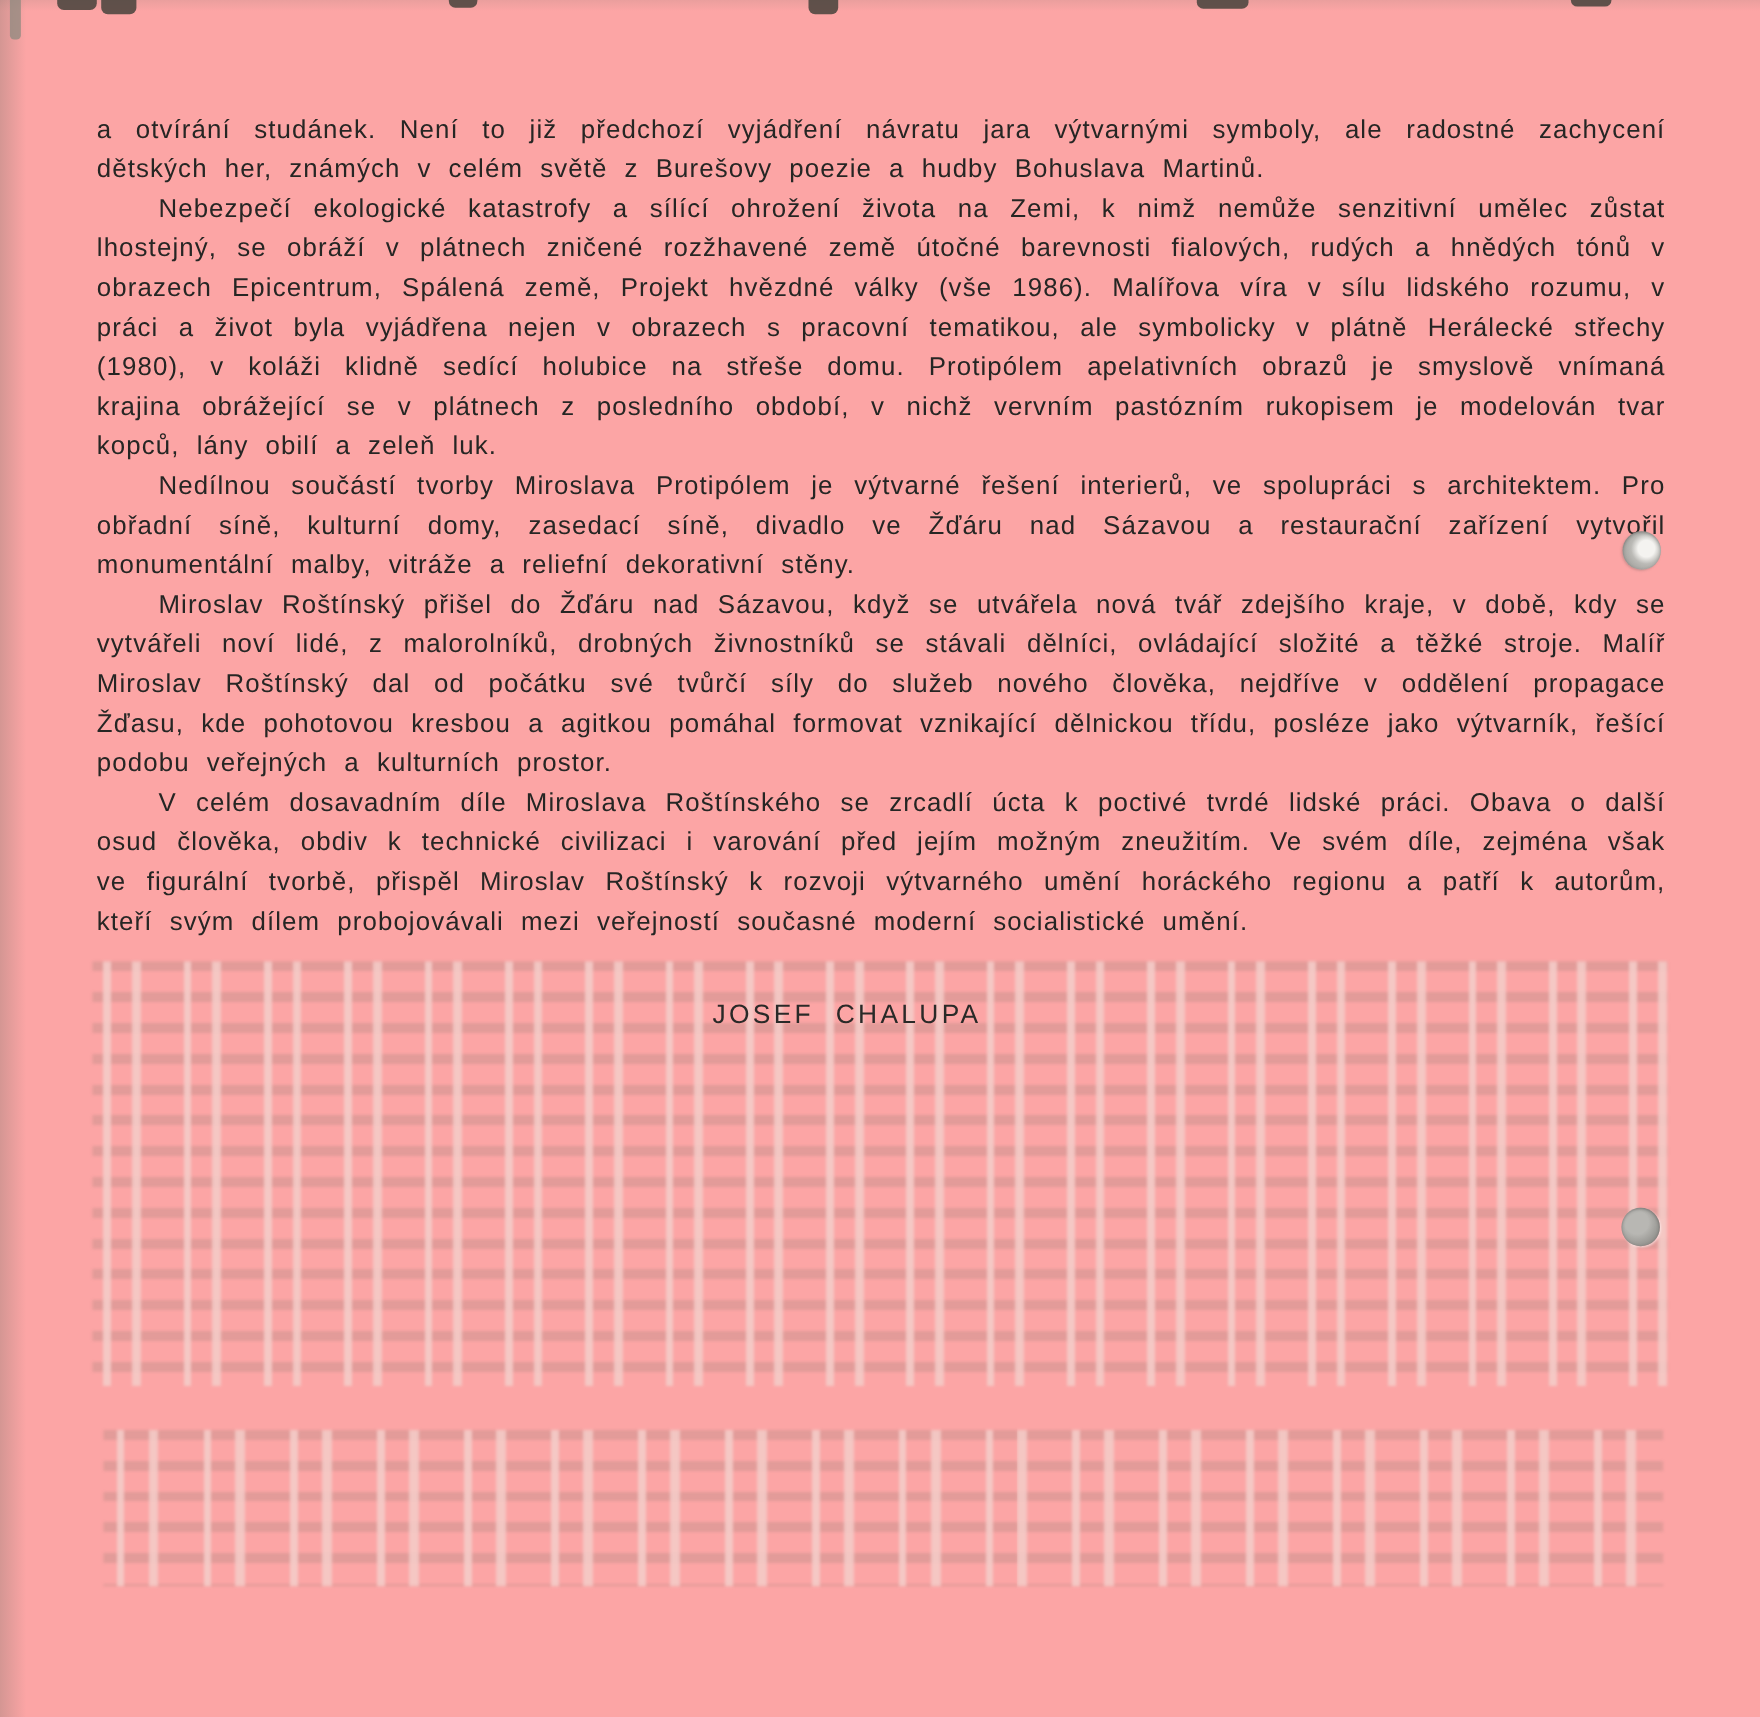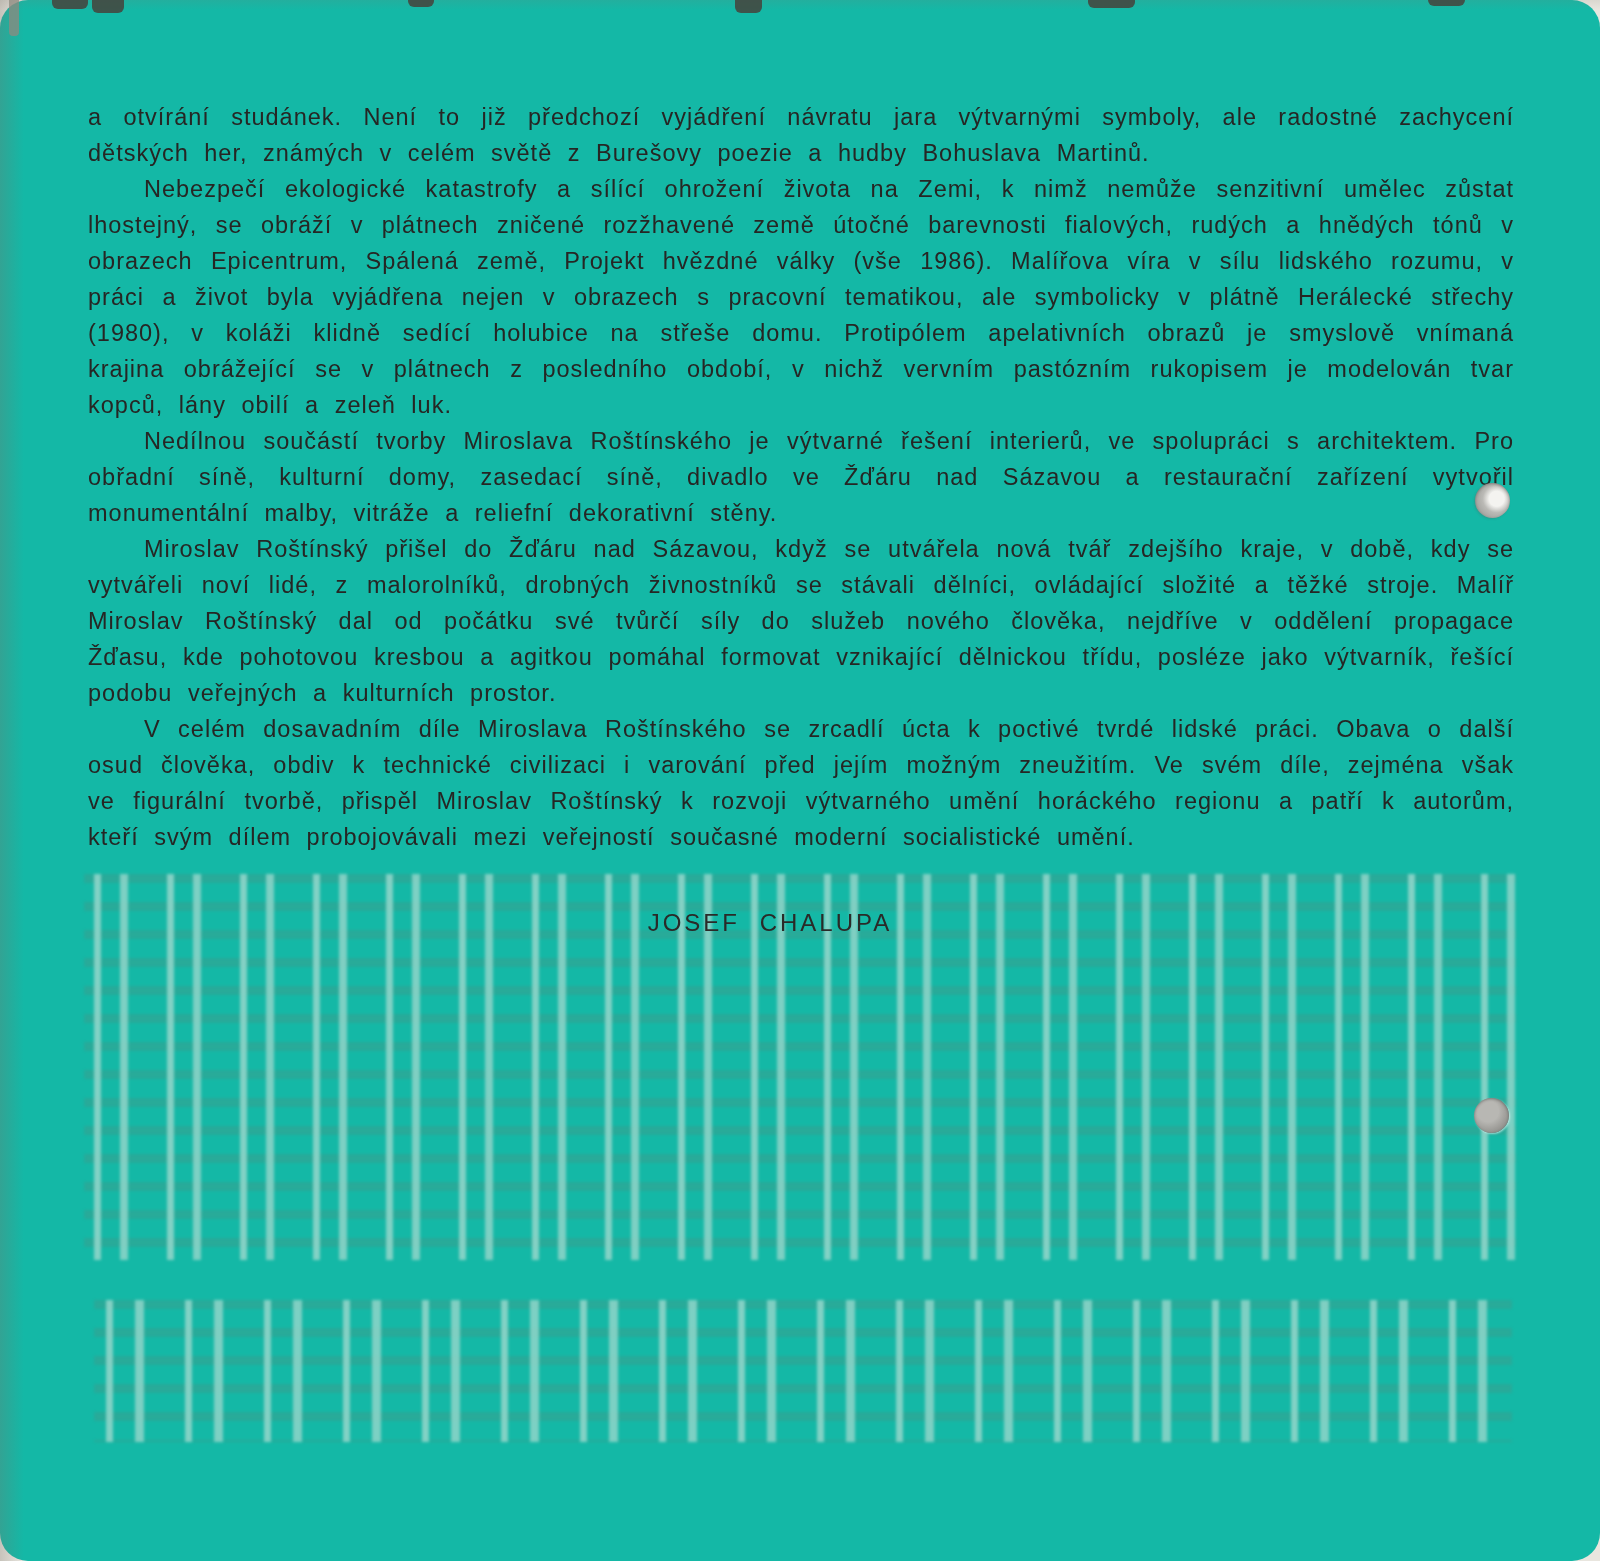--- a/index.html
+++ b/index.html
@@ -10,22 +10,21 @@
     width: 1600px;
     height: 1561px;
     position: relative;
     overflow: hidden;
     background: #e9e6df;
     font-family: "Liberation Sans", sans-serif;
   }
   .page {
     position: absolute;
     inset: 0;
-    background: #14b8a6;
-    border-radius: 28px;
+    background: #fca5a5;
   }
   
   .edge-left {
     position: absolute;
     left: 0; top: 0; bottom: 0;
     width: 28px;
     background: linear-gradient(to right, rgba(120,115,105,0.30), rgba(120,115,105,0.0) 85%);
   }
   .edge-top {
     position: absolute;
@@ -146,21 +145,21 @@
   <div class="top-mark tm4"></div>
   <div class="top-mark tm5"></div>
   <div class="top-mark tm6"></div>
 
   <div class="bleed bleed-1"></div>
   <div class="bleed bleed-2"></div>
 
   <div class="text-block">
     <p class="para">a otvírání studánek. Není to již předchozí vyjádření návratu jara výtvarnými symboly, ale radostné zachycení dětských her, známých v celém světě z Burešovy poezie a hudby Bohuslava Martinů.</p>
     <p class="para indent">Nebezpečí ekologické katastrofy a sílící ohrožení života na Zemi, k nimž nemůže senzitivní umělec zůstat lhostejný, se obráží v plátnech zničené rozžhavené země útočné barevnosti fialových, rudých a hnědých tónů v obrazech Epicentrum, Spálená země, Projekt hvězdné války (vše 1986). Malířova víra v sílu lidského rozumu, v práci a život byla vyjádřena nejen v obrazech s pracovní tematikou, ale symbolicky v plátně Herálecké střechy (1980), v koláži klidně sedící holubice na střeše domu. Protipólem apelativních obrazů je smyslově vnímaná krajina obrážející se v plátnech z posledního období, v nichž vervním pastózním rukopisem je modelován tvar kopců, lány obilí a zeleň luk.</p>
-    <p class="para indent">Nedílnou součástí tvorby Miroslava Roštínského je výtvarné řešení interierů, ve spolupráci s architektem. Pro obřadní síně, kulturní domy, zasedací síně, divadlo ve Žďáru nad Sázavou a restaurační zařízení vytvořil monumentální malby, vitráže a reliefní dekorativní stěny.</p>
+    <p class="para indent">Nedílnou součástí tvorby Miroslava Protipólem je výtvarné řešení interierů, ve spolupráci s architektem. Pro obřadní síně, kulturní domy, zasedací síně, divadlo ve Žďáru nad Sázavou a restaurační zařízení vytvořil monumentální malby, vitráže a reliefní dekorativní stěny.</p>
     <p class="para indent">Miroslav Roštínský přišel do Žďáru nad Sázavou, když se utvářela nová tvář zdejšího kraje, v době, kdy se vytvářeli noví lidé, z malorolníků, drobných živnostníků se stávali dělníci, ovládající složité a těžké stroje. Malíř Miroslav Roštínský dal od počátku své tvůrčí síly do služeb nového člověka, nejdříve v oddělení propagace Žďasu, kde pohotovou kresbou a agitkou pomáhal formovat vznikající dělnickou třídu, posléze jako výtvarník, řešící podobu veřejných a kulturních prostor.</p>
     <p class="para indent">V celém dosavadním díle Miroslava Roštínského se zrcadlí úcta k poctivé tvrdé lidské práci. Obava o další osud člověka, obdiv k technické civilizaci i varování před jejím možným zneužitím. Ve svém díle, zejména však ve figurální tvorbě, přispěl Miroslav Roštínský k rozvoji výtvarného umění horáckého regionu a patří k autorům, kteří svým dílem probojovávali mezi veřejností současné moderní socialistické umění.</p>
     <div class="signature">JOSEF CHALUPA</div>
   </div>
 
   <div class="hole hole-1"></div>
   <div class="hole hole-2"></div>
 
 </div>
 

